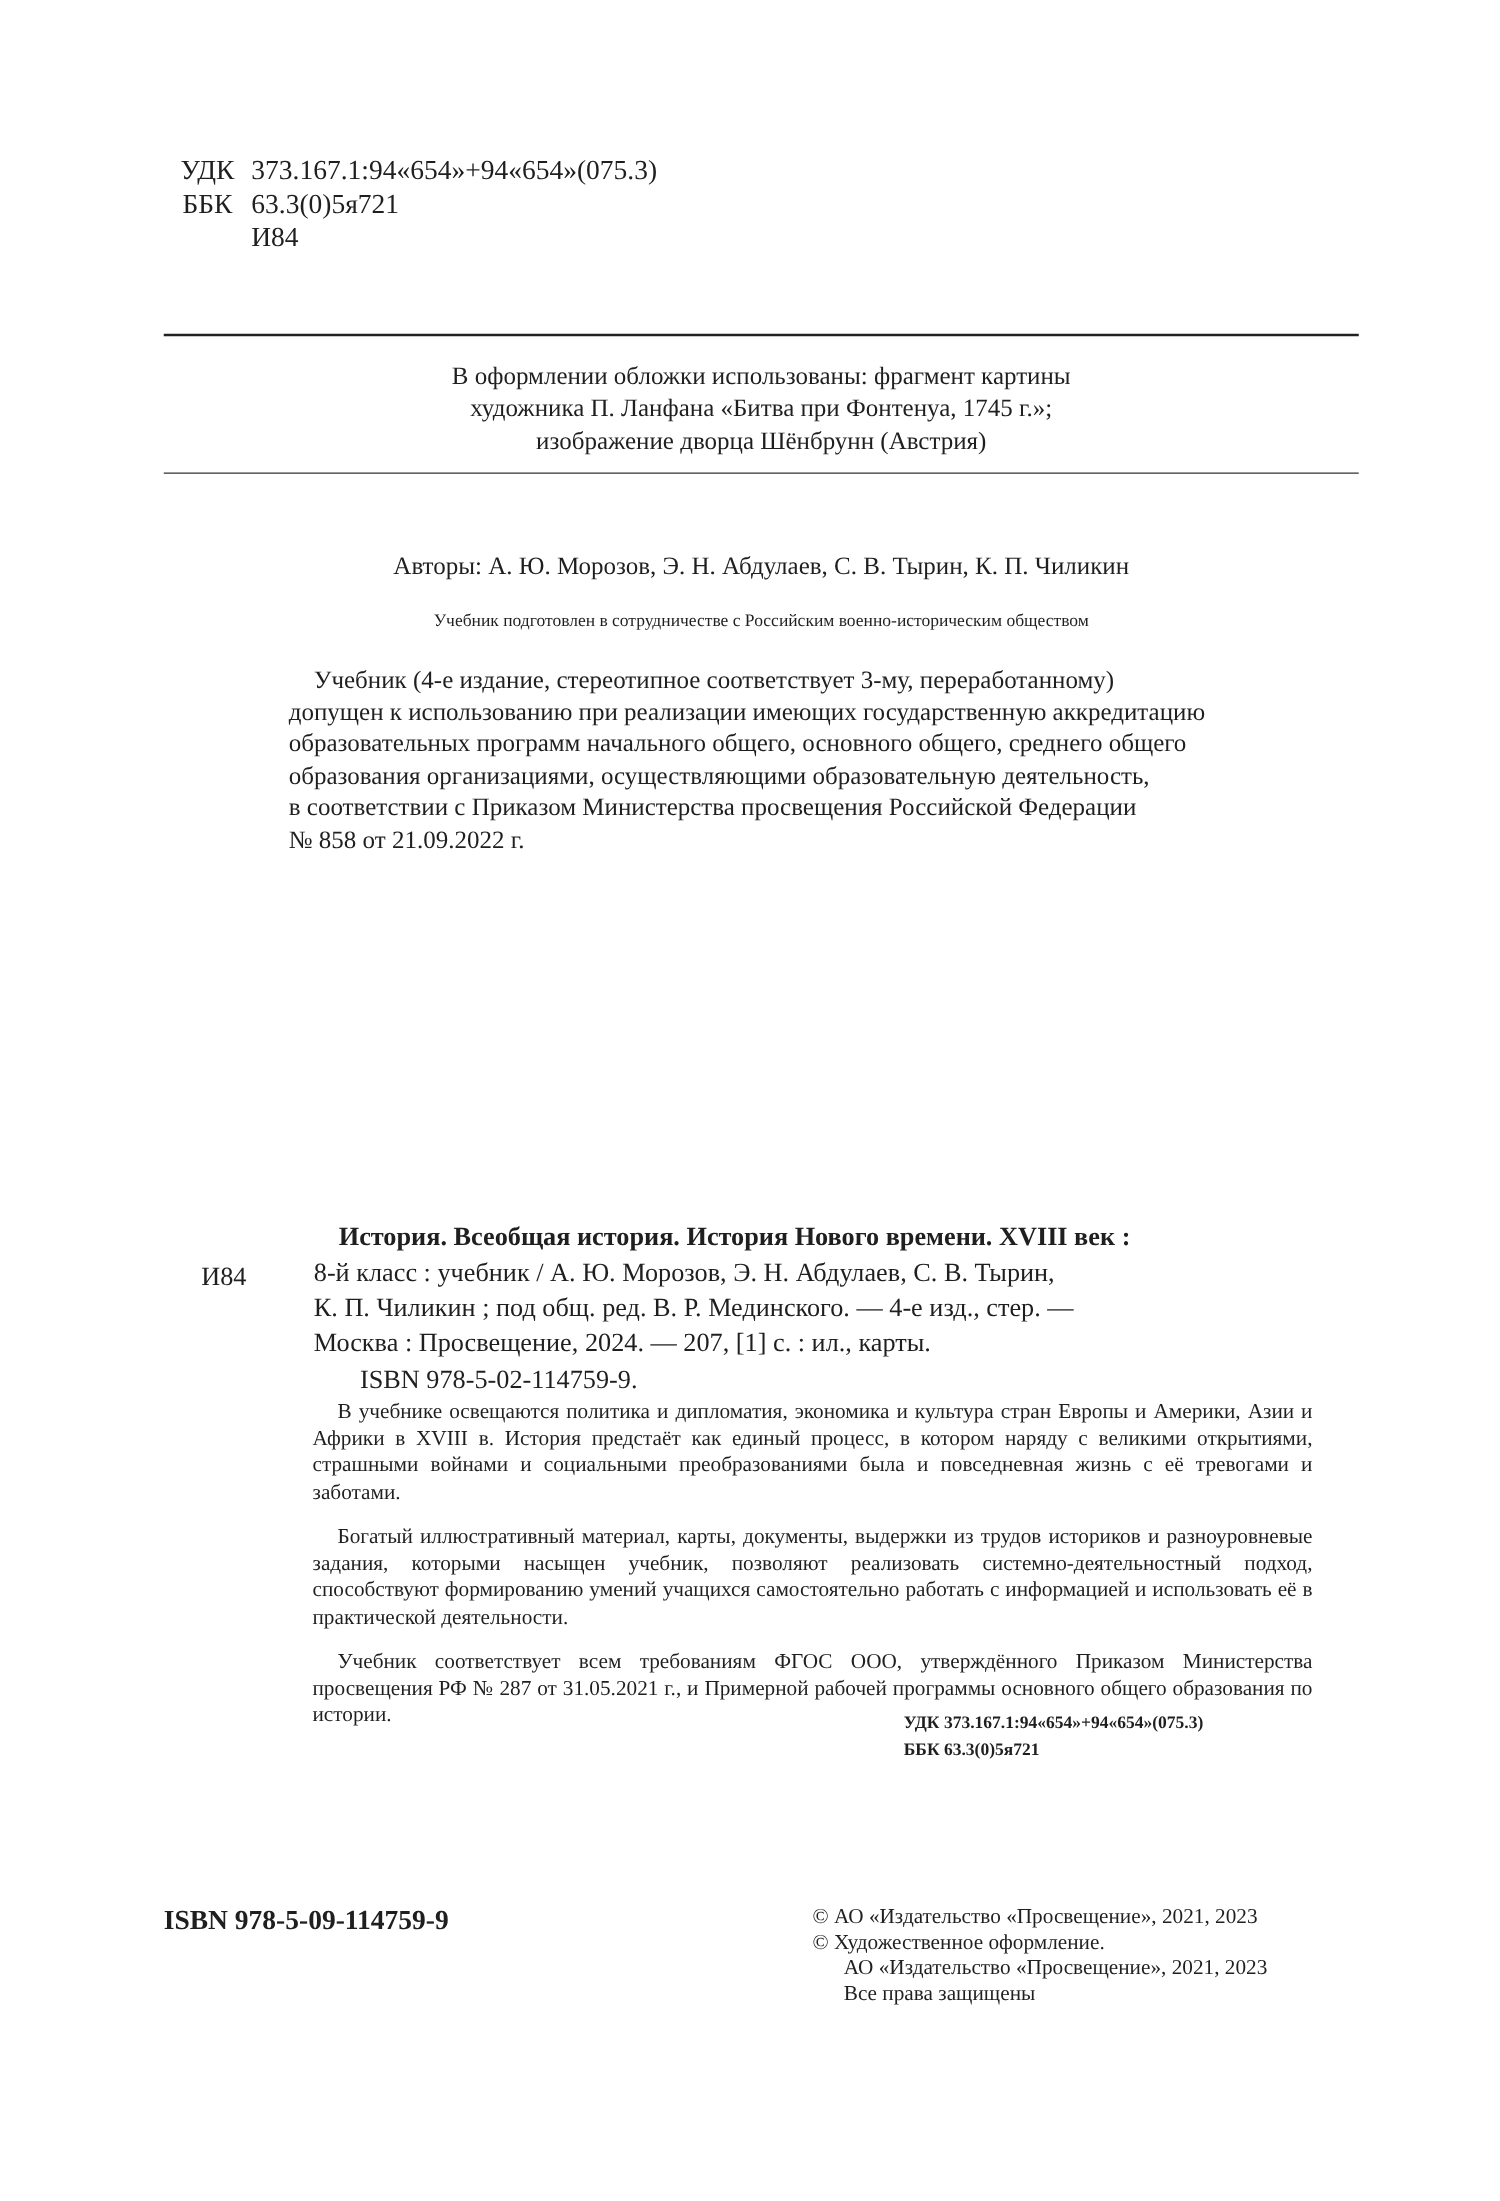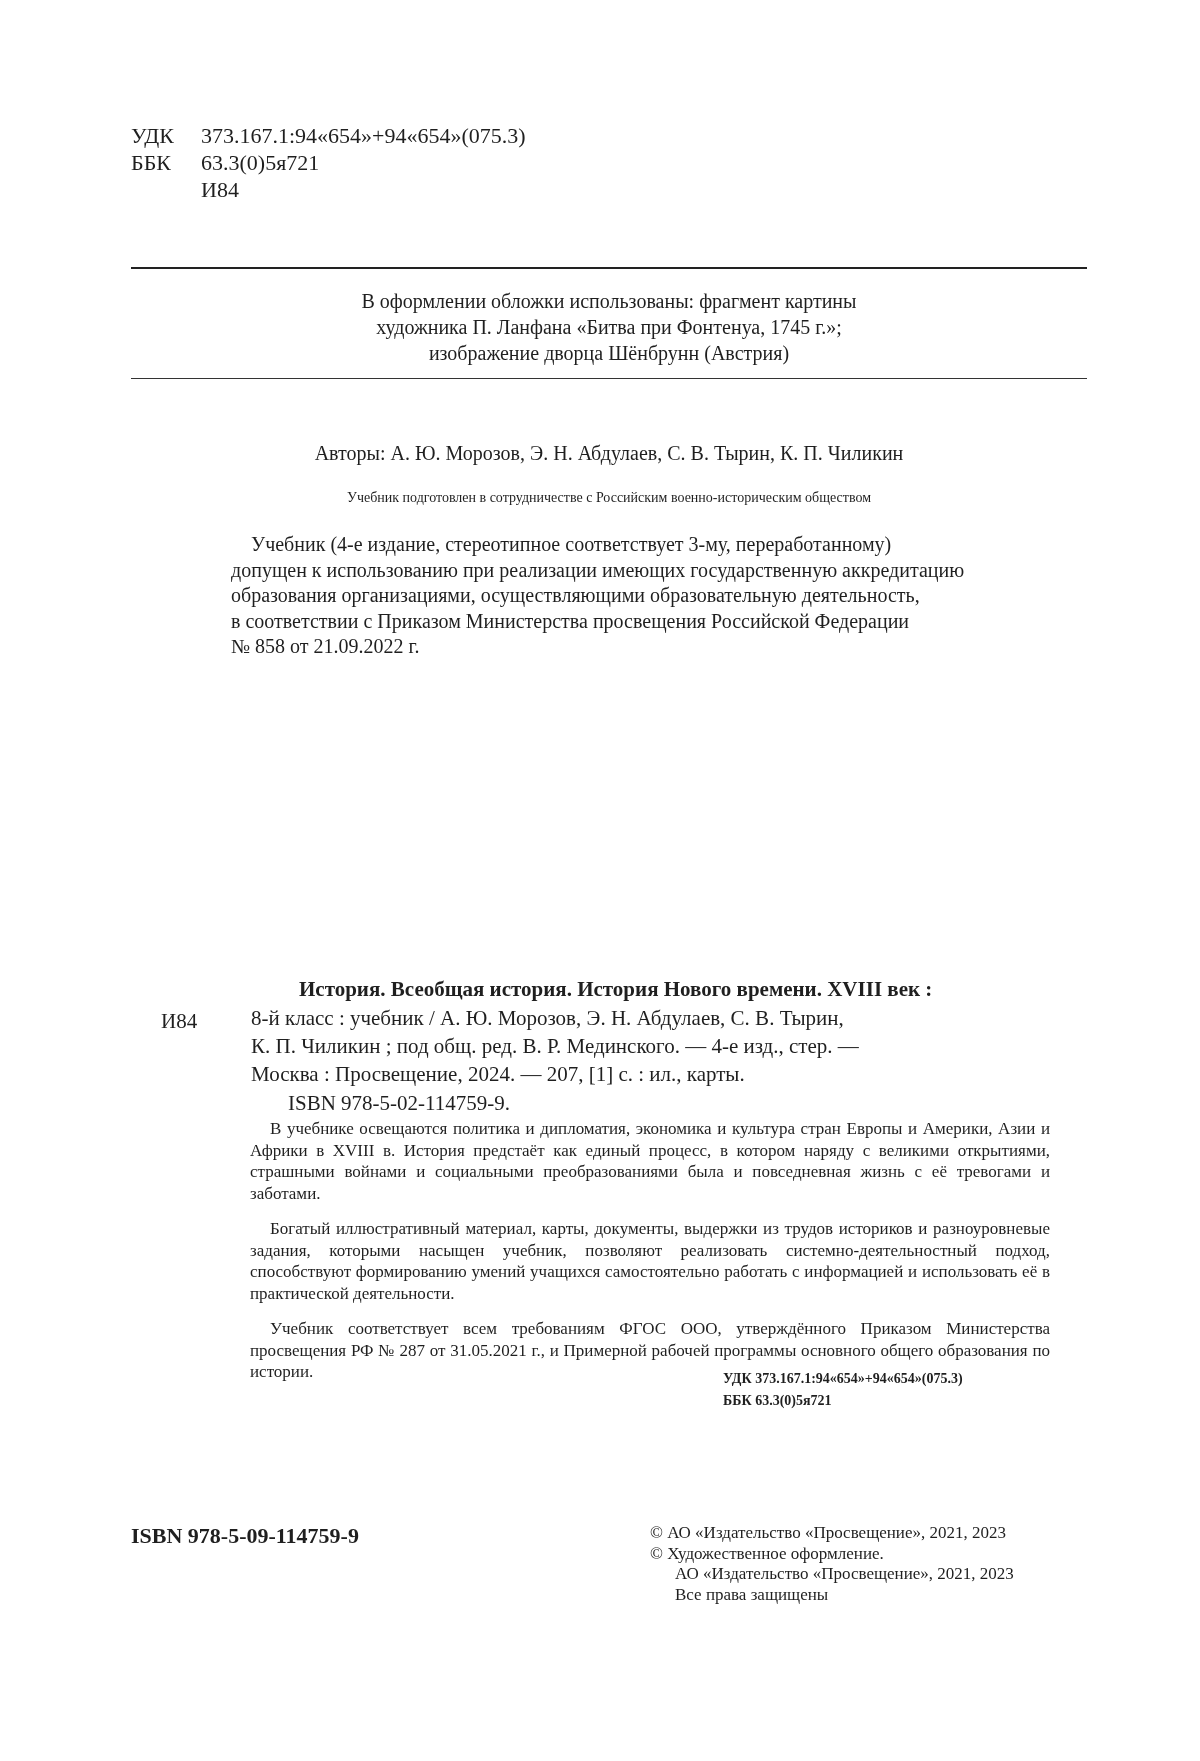--- a/index.html
+++ b/index.html
@@ -3,30 +3,30 @@
   <meta charset="utf-8">
   <style>
     html, body { margin: 0; padding: 0; background: #ffffff; }
     body {
       width: 1200px; height: 1761px; position: relative; overflow: hidden;
       font-family: "Liberation Serif", "DejaVu Serif", serif;
       color: #1f1f1f;
     }
     .abs { position: absolute; }
     .codes { left: 131px; top: 122px; font-size: 22px; line-height: 27px; }
-    .codes .row { display: flex; }
+    .codes .row { display: flex; text-align: center; }
     .codes .lbl { width: 70px; }
     .rule { position: absolute; left: 131px; width: 956px; height: 0; border-top: 2px solid #222; }
     .rule.thin { border-top: 1px solid #333; }
     .center { left: 131px; width: 956px; text-align: center; }
     .cover-note { top: 288px; font-size: 20px; line-height: 26px; }
     .authors { top: 440px; font-size: 20px; line-height: 26px; text-align: center; }
     .coop { top: 485px; font-size: 14px; line-height: 26px; }
     .approval { left: 251px; top: 532px; width: 816px; font-size: 20px; line-height: 25.5px; text-align: justify; }
-    .biblio-title { left: 271px; top: 975px; width: 796px; font-size: 21px; font-weight: bold; line-height: 28px; text-align: justify; margin-left: 28px; }
+    .biblio-title { left: 271px; top: 975px; width: 796px; font-size: 21px; font-weight: bold; line-height: 28px; text-align: justify; }
     .biblio-code { left: 161px; top: 1007px; font-size: 21px; line-height: 28px; }
     .isbn-inline { left: 288px; top: 1089px; font-size: 21px; line-height: 28px; }
     .annotation { left: 288px; top: 1116px; width: 758px; font-size: 17px; line-height: 21.5px; text-align: justify; }
     .annotation p { margin: 0; text-indent: 0; }
     .annotation p + p { margin-top: 14px; }
     .bottom-codes { left: 698px; top: 1368px; font-size: 14px; font-weight: bold; line-height: 22px; margin-left: 25px; }
     .isbn-big { left: 131px; top: 1523px; font-size: 22px; font-weight: bold; }
     .copyright { left: 650px; top: 1523px; font-size: 17px; line-height: 20.5px; }
     .copyright .indent { padding-left: 25px; }
   </style>
@@ -58,20 +58,21 @@
 
 <div class="rule thin" style="top:378px;"></div>
 
 <div class="abs center authors">Авторы: А. Ю. Морозов, Э. Н. Абдулаев, С. В. Тырин, К. П. Чиликин</div>
 
 <div class="abs center coop">Учебник подготовлен в сотрудничестве с Российским военно-историческим обществом</div>
 
 <div class="abs approval">
   <div style="padding-left:0;font-family:Liberation Serif, serif;">Учебник (4-е издание, стереотипное соответствует 3-му, переработанному)</div>
   <div style="margin-left:-20px;">допущен к использованию при реализации имеющих государственную аккредитацию</div>
+  <div style="margin-left:-20px;">образовательных программ начального общего, основного общего, среднего общего</div>
   <div style="margin-left:-20px;">образования организациями, осуществляющими образовательную деятельность,</div>
   <div style="margin-left:-20px;">в соответствии с Приказом Министерства просвещения Российской Федерации</div>
   <div style="margin-left:-20px;">№ 858 от 21.09.2022 г.</div>
 </div>
 
 <div class="abs biblio-title">История. Всеобщая история. История Нового времени. XVIII век :</div>
 <div class="abs biblio-code">И84</div>
 <div class="abs" style="left:251px; top:1004px; width:816px; font-size:21px; line-height:28px;">
   <div>8-й класс : учебник / А. Ю. Морозов, Э. Н. Абдулаев, С. В. Тырин,</div>
   <div>К. П. Чиликин ; под общ. ред. В. Р. Мединского. — 4-е изд., стер. —</div>

